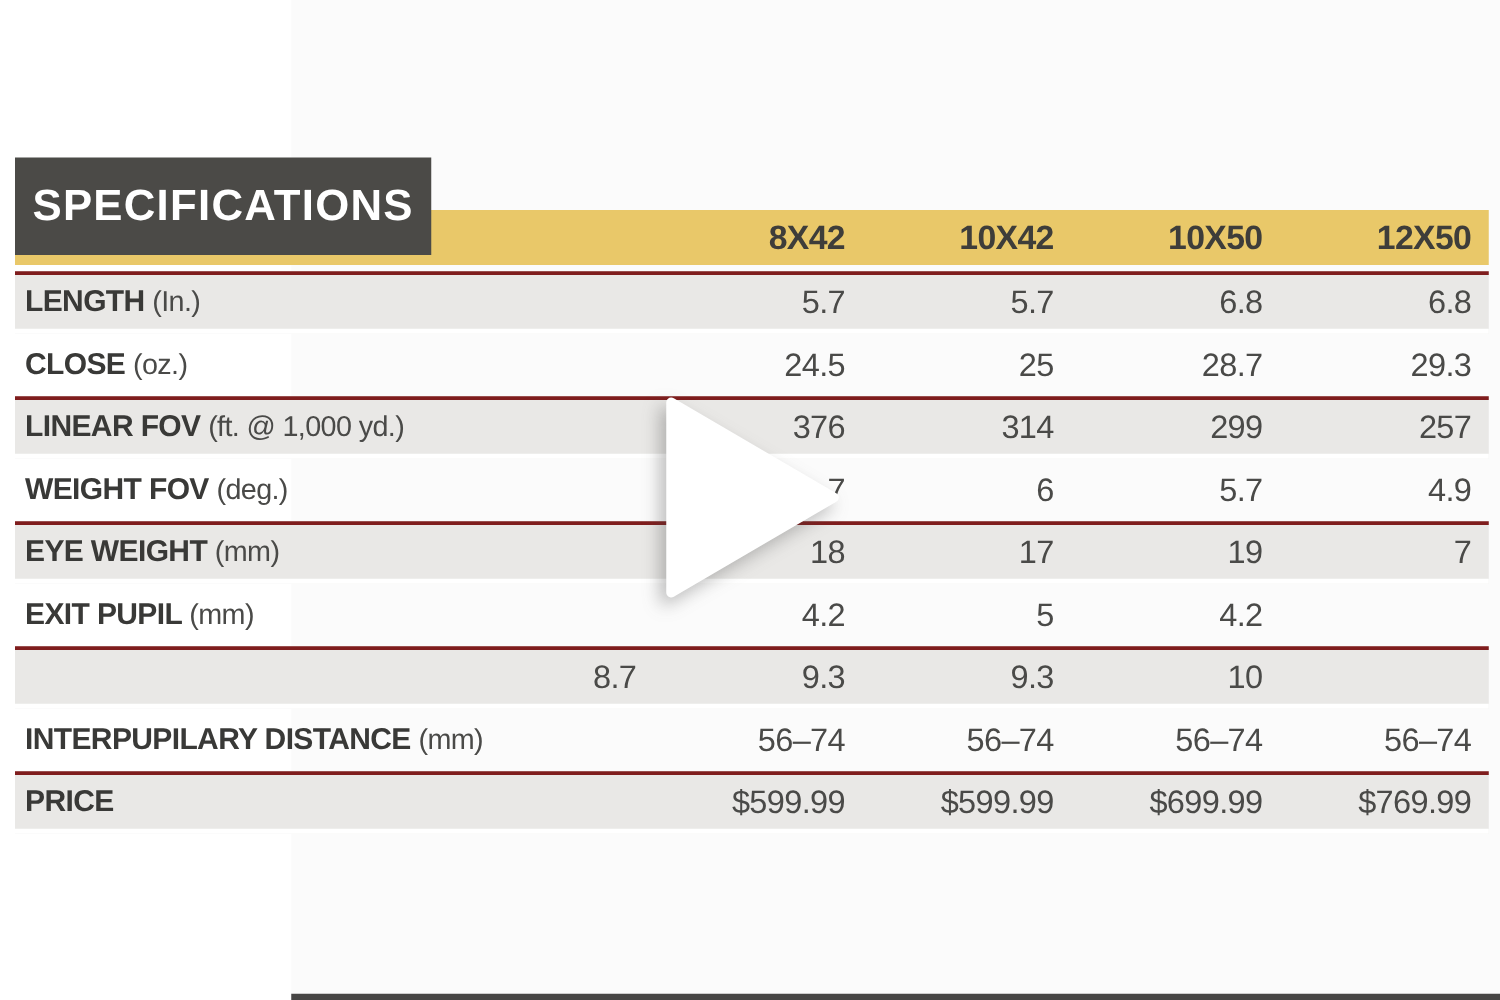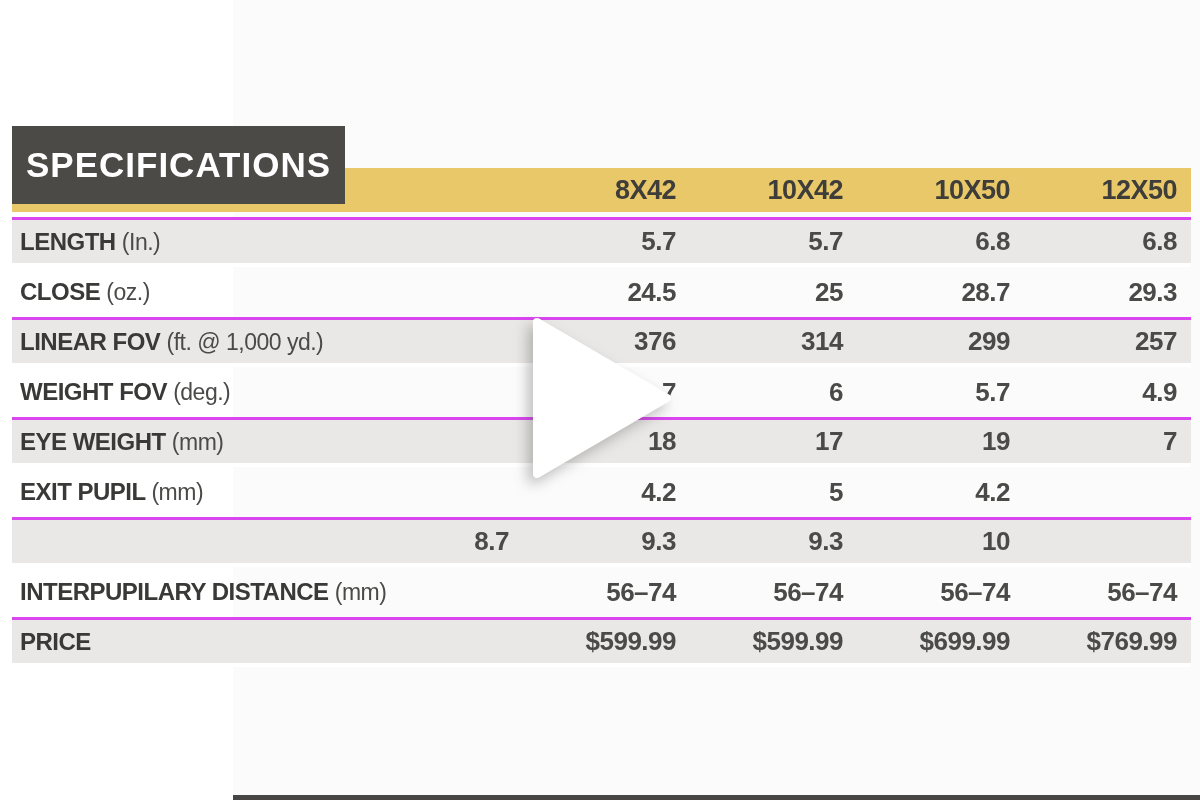--- a/index.html
+++ b/index.html
@@ -48,35 +48,35 @@
   }
   .header-band .value-cell {
     font-weight: 700; font-size: 27px; color: #3e3d3a;
     letter-spacing: -0.5px;
   }
 
   .rows { position: absolute; left: 12px; top: 217px; z-index: 2; }
   .row { height: 50px; align-items: center; }
   .row.gray {
     background: #e9e8e6;
-    border-top: 3px solid #d946ef;
+    border-top: 3px solid #7f1d1d;
     border-bottom: 4px solid #ffffff;
   }
   .row.white { background: transparent; }
 
   .label-cell {
     padding-left: 8px;
     font-size: 24px; font-weight: 700; color: #393937;
     letter-spacing: -0.5px;
     white-space: nowrap;
   }
   .label-cell .unit { font-weight: 400; font-size: 23px; color: #4a4a48; letter-spacing: -0.5px; }
   .value-cell {
     text-align: right; padding-right: 14px;
-    font-size: 26px; font-weight: 700; color: #4a4a48;
+    font-size: 26px; font-weight: 400; color: #4a4a48;
     letter-spacing: -0.5px;
   }
 
   
   .play {
     position: absolute; left: 531px; top: 317px;
     width: 142px; height: 162px;
     z-index: 5;
     filter: drop-shadow(-5px 6px 7px rgba(70,70,70,0.35));
     cursor: pointer;

